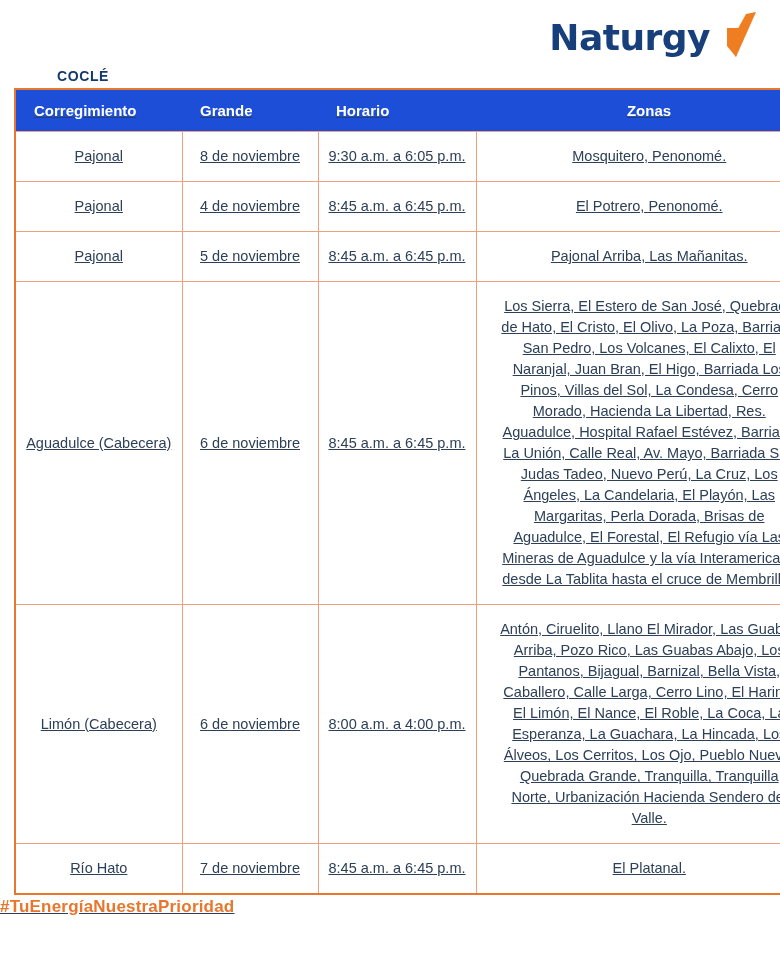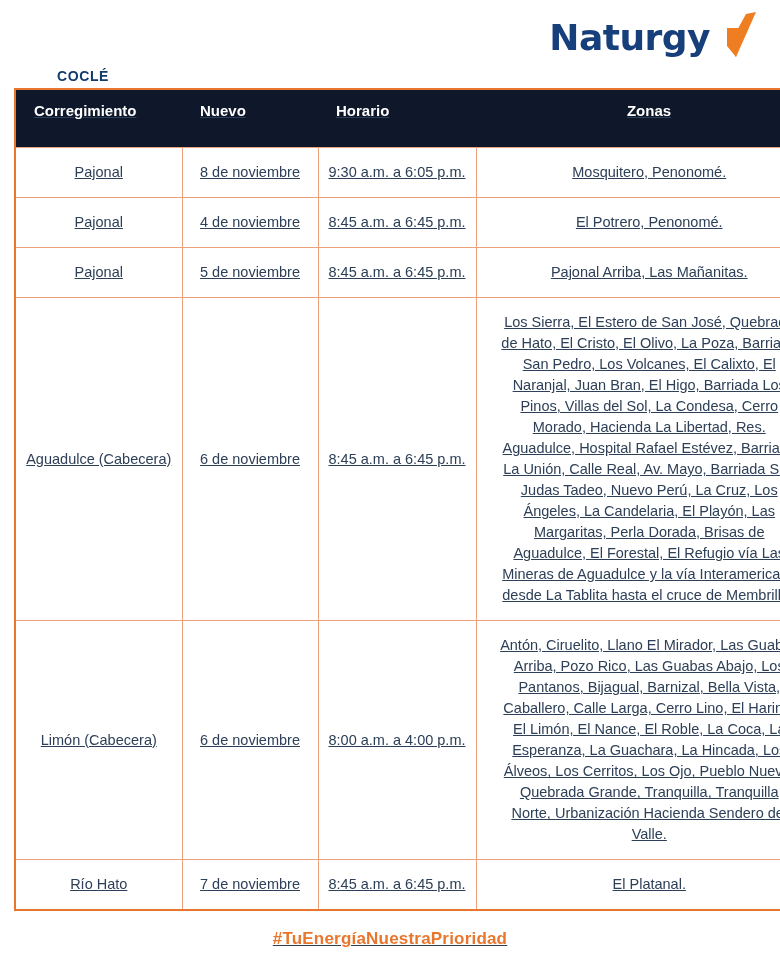--- a/index.html
+++ b/index.html
@@ -65,26 +65,26 @@
     padding: 0 14px;
     box-sizing: border-box;
   }
   table.schedule {
     width: 752px;
     border-collapse: collapse;
     table-layout: fixed;
     border: 2px solid #e8762c;
   }
   table.schedule thead th {
-    background: #0f172a;
+    background: #1d4ed8;
     color: #ffffff;
     font-size: 15px;
     font-weight: bold;
     text-align: left;
-    padding: 12px 0 28px 18px;
+    padding: 12px 0 12px 18px;
     border: none;
     font-family: "Liberation Sans", sans-serif;
   }
   table.schedule thead th.col-zonas {
     text-align: center;
     padding-left: 0;
   }
   table.schedule tbody td {
     border: 1px solid #eda07c;
     text-align: center;
@@ -98,22 +98,22 @@
   table.schedule tbody td.zonas-cell {
     padding: 14px 22px;
   }
   .col-corregimiento { width: 148px; }
   .col-fecha         { width: 118px; }
   .col-horario       { width: 140px; }
   .col-zonas         { width: 346px; }
 
   
   .footer {
-    text-align: center;
-    margin-top: 18px;
+    text-align: left;
+    margin-top: 2px;
     font-size: 17px;
     font-weight: bold;
     color: #e8762c;
     letter-spacing: 0.2px;
     font-family: "Liberation Sans", sans-serif;
   }
 </style>
 </head>
 <body>
 
@@ -132,21 +132,21 @@
     </div>
 
     <div class="region-label">COCLÉ</div>
   </div>
 
   <div class="table-wrap">
     <table class="schedule">
       <thead>
         <tr>
           <th class="col-corregimiento">Corregimiento</th>
-          <th class="col-fecha">Nuevo</th>
+          <th class="col-fecha">Grande</th>
           <th class="col-horario">Horario</th>
           <th class="col-zonas">Zonas</th>
         </tr>
       </thead>
       <tbody id="schedule-body">
           <tr>
             <td>Pajonal</td>
             <td>8 de noviembre</td>
             <td>9:30 a.m. a 6:05 p.m.</td>
             <td class="zonas-cell">Mosquitero, Penonomé.</td>

